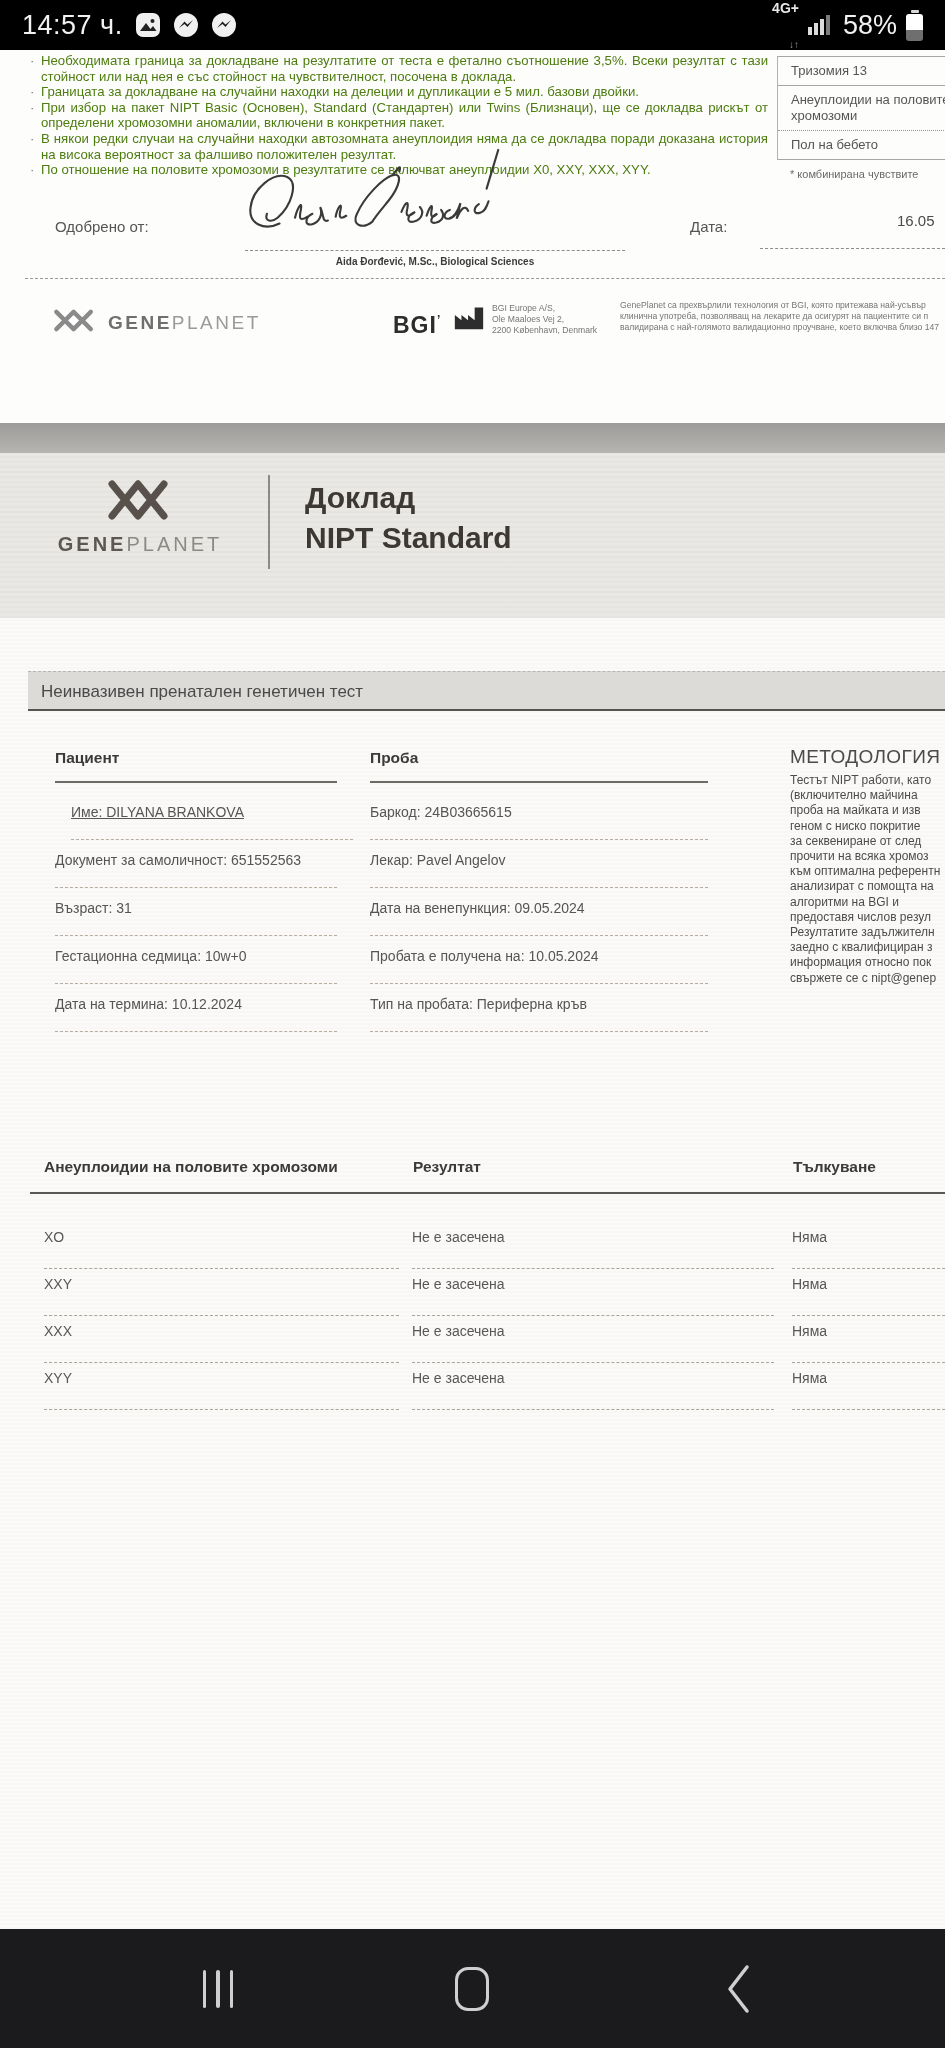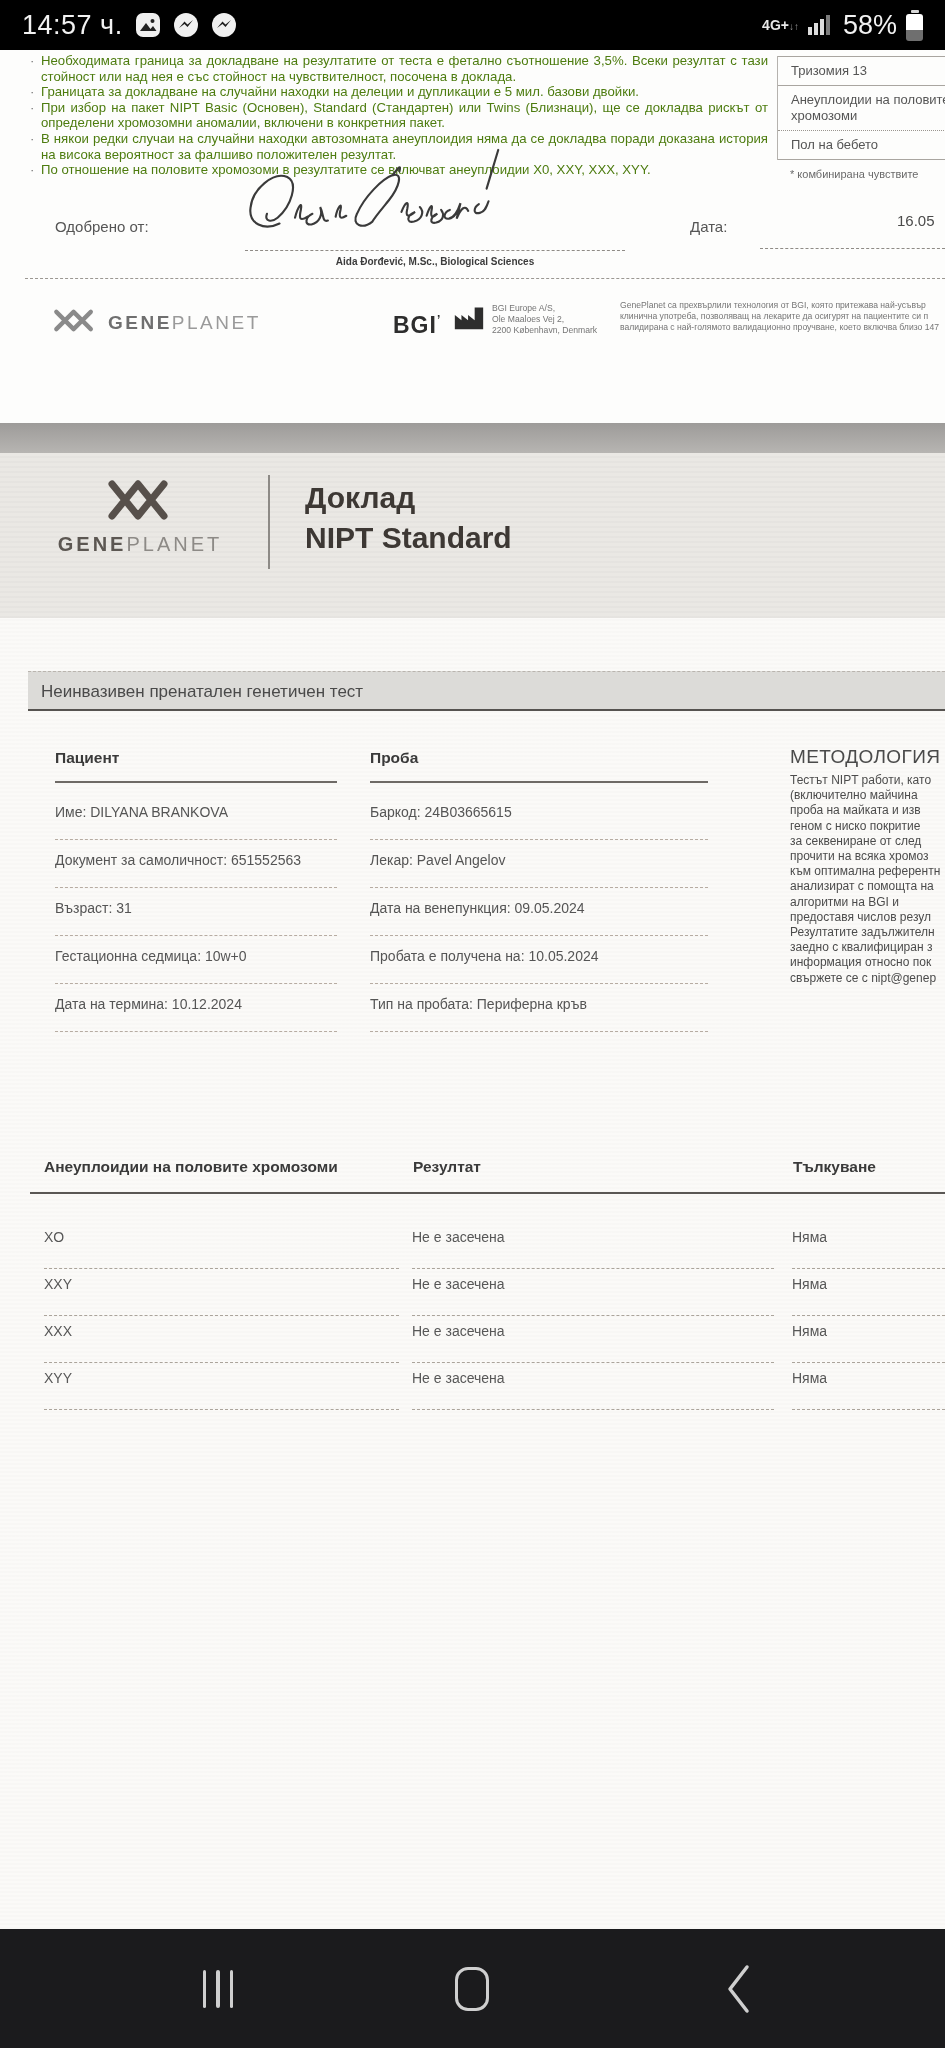--- a/index.html
+++ b/index.html
@@ -6,21 +6,21 @@
   #screen{position:relative;width:945px;height:2048px;background:#b2b0ae;overflow:hidden;
           font-family:"Liberation Sans",sans-serif;}
   .abs{position:absolute;}
   
   #statusbar{position:absolute;top:0;left:0;width:945px;height:50px;background:#000;
              display:flex;align-items:center;justify-content:space-between;padding:16px 22px;box-sizing:border-box;z-index:30;}
   .sb-left{display:flex;align-items:center;gap:12px;}
   .sb-time{color:#f2f2f2;font-size:27px;letter-spacing:.5px;}
   .sb-ic{width:26px;height:26px;}
   .sb-right{display:flex;align-items:center;gap:9px;}
-  .net-block{display:flex;align-items:flex-end;line-height:1;}
+  .net-block{display:flex;flex-direction:column;align-items:flex-end;line-height:1;gap:24px;}
   .net-4g{color:#e8e8e8;font-size:14px;font-weight:bold;}
   .net-arrows{color:#9a9a9a;font-size:10px;margin-top:1px;}
   .sb-batt{color:#f2f2f2;font-size:27px;}
   .batt-wrap{display:flex;flex-direction:column;align-items:center;}
   .batt-cap{width:8px;height:3px;background:#d8d8d8;border-radius:1px;}
   .batt-body{width:17px;height:27px;border-radius:3px;margin-top:1px;
              background:linear-gradient(to bottom,#ffffff 0 58%,#6f6f6f 58% 100%);}
   
   .page{position:absolute;left:0;width:945px;overflow:hidden;}
   #page1{top:50px;height:373px;background:#fdfdfc;}
@@ -225,21 +225,21 @@
       <div class="abs p2-title" style="top:70px;left:305px;">NIPT Standard</div>
     </div>
 
     <div class="section-bar" style="top:218px;">Неинвазивен пренатален генетичен тест</div>
 
     <div class="abs th" style="top:296px;left:55px;">Пациент</div>
     <div class="abs th" style="top:296px;left:370px;">Проба</div>
     <div class="abs th-line" style="top:328px;left:55px;width:282px;"></div>
     <div class="abs th-line" style="top:328px;left:370px;width:338px;"></div>
 
-    <div class="p-cell" style="top:340px;left:55px;width:282px;">Име: DILYANA BRANKOVA</div>
+    <div class="p-cell" style="top:340px;left:71px;width:282px;text-decoration:underline;">Име: DILYANA BRANKOVA</div>
     <div class="p-cell" style="top:388px;left:55px;width:282px;">Документ за самоличност: 651552563</div>
     <div class="p-cell" style="top:436px;left:55px;width:282px;">Възраст: 31</div>
     <div class="p-cell" style="top:484px;left:55px;width:282px;">Гестационна седмица: 10w+0</div>
     <div class="p-cell" style="top:532px;left:55px;width:282px;">Дата на термина: 10.12.2024</div>
 
     <div class="p-cell" style="top:340px;left:370px;width:338px;">Баркод: 24B03665615</div>
     <div class="p-cell" style="top:388px;left:370px;width:338px;">Лекар: Pavel Angelov</div>
     <div class="p-cell" style="top:436px;left:370px;width:338px;">Дата на венепункция: 09.05.2024</div>
     <div class="p-cell" style="top:484px;left:370px;width:338px;">Пробата е получена на: 10.05.2024</div>
     <div class="p-cell" style="top:532px;left:370px;width:338px;">Тип на пробата: Периферна кръв</div>

